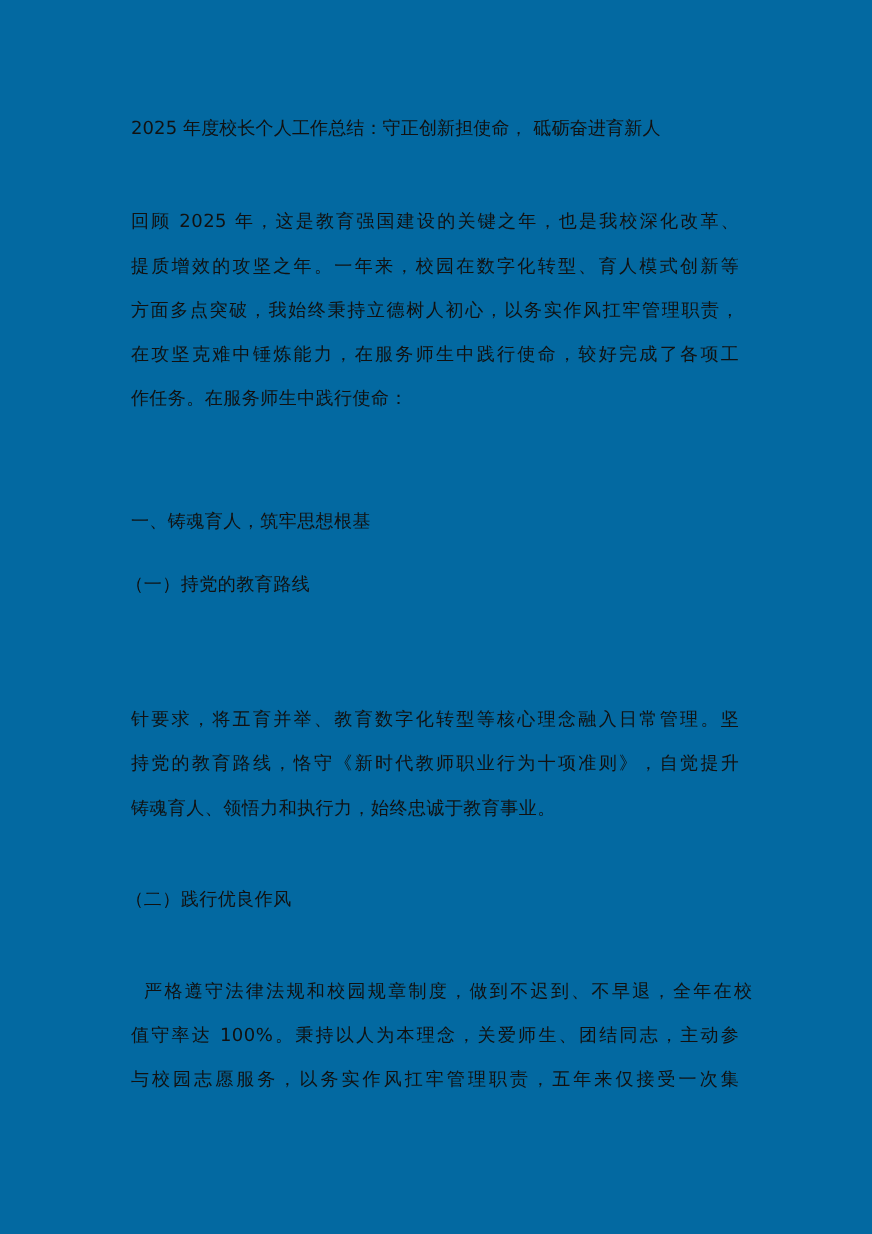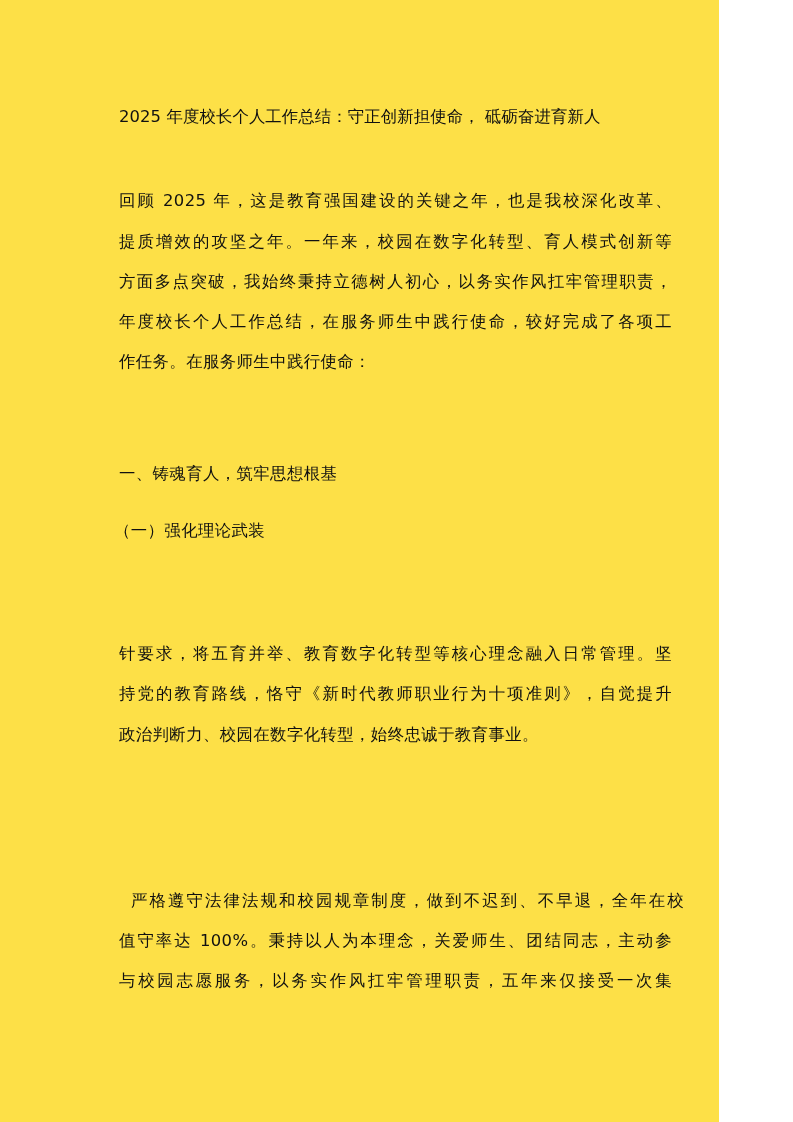--- a/index.html
+++ b/index.html
@@ -1,17 +1,17 @@
 <!DOCTYPE html>
 <html><head>
 <meta charset="utf-8">
 <style>
   html, body { margin: 0; padding: 0; background: #ffffff; }
   body { width: 793px; height: 1122px; position: relative; overflow: hidden; }
-  .page { position: absolute; left: 0; top: 0; width: 719px; height: 1122px; background: #fde047; }
+  .page { position: absolute; left: 0; top: 0; width: 793px; height: 1122px; background: #0369a1; }
   .line {
     position: absolute; left: 119px; width: 553px;
     font-family: "DejaVu Sans", "Liberation Sans", sans-serif;
     font-size: 16.4px; line-height: 20px; color: #111111;
     white-space: nowrap; text-align: justify; text-align-last: justify;
     letter-spacing: 0.4px;
   }
   .line.last { text-align-last: left; }
   .line.title { text-align-last: left; letter-spacing: 0.1px; }
   .line.heading { text-align-last: left; }
@@ -19,28 +19,29 @@
 </style>
 </head>
 <body>
 
 <div class="page">
   <div class="line title" style="top:107px;">2025 年度校长个人工作总结：守正创新担使命，  砥砺奋进育新人</div>
 
   <div class="line" style="top:191px;">回顾  2025  年，这是教育强国建设的关键之年，也是我校深化改革、</div>
   <div class="line" style="top:232px;">提质增效的攻坚之年。一年来，校园在数字化转型、育人模式创新等</div>
   <div class="line" style="top:272px;">方面多点突破，我始终秉持立德树人初心，以务实作风扛牢管理职责，</div>
-  <div class="line" style="top:312px;">年度校长个人工作总结，在服务师生中践行使命，较好完成了各项工</div>
+  <div class="line" style="top:312px;">在攻坚克难中锤炼能力，在服务师生中践行使命，较好完成了各项工</div>
   <div class="line last" style="top:352px;">作任务。在服务师生中践行使命：</div>
 
   <div class="line heading" style="top:464px;">一、铸魂育人，筑牢思想根基</div>
 
-  <div class="line sub" style="top:521px;">（一）强化理论武装</div>
+  <div class="line sub" style="top:521px;">（一）持党的教育路线</div>
 
   <div class="line" style="top:684px;">持党的教育路线，恪守《新时代教师职业行为十项准则》，自觉提升</div>
   <div class="line" style="top:644px;">针要求，将五育并举、教育数字化转型等核心理念融入日常管理。坚</div>
-  <div class="line last" style="top:725px;">政治判断力、校园在数字化转型，始终忠诚于教育事业。</div>
+  <div class="line last" style="top:725px;">铸魂育人、领悟力和执行力，始终忠诚于教育事业。</div>
 
+  <div class="line sub" style="top:808px;">（二）践行优良作风</div>
 
   <div class="line" style="top:891px;margin-left:12px;">严格遵守法律法规和校园规章制度，做到不迟到、不早退，全年在校</div>
   <div class="line" style="top:931px;">值守率达  100%。秉持以人为本理念，关爱师生、团结同志，主动参</div>
   <div class="line" style="top:971px;">与校园志愿服务，以务实作风扛牢管理职责，五年来仅接受一次集</div>
 </div>
 
 </body></html>

